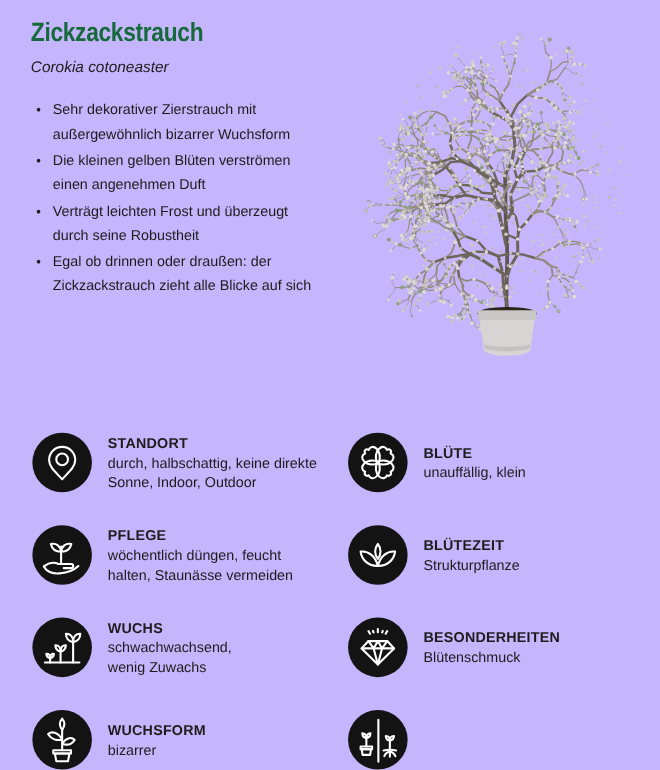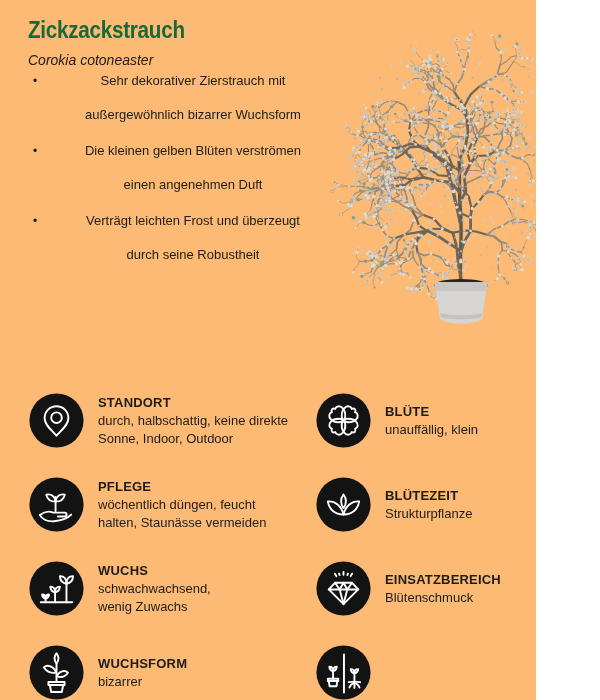--- a/index.html
+++ b/index.html
@@ -1,33 +1,33 @@
 <!DOCTYPE html>
 <html><head>
 <meta charset="utf-8">
 <style>
   html,body{margin:0;padding:0;background:#ffffff;}
   .page{
-    position:relative; width:536px; height:700px; background:#fdba74;
+    position:relative; width:600px; height:700px; background:#c4b5fd;
     font-family:"Liberation Sans", sans-serif; color:#1c1c1a; overflow:hidden;
   }
   .title{
     position:absolute; left:28px; top:16px; margin:0;
     font-size:24px; font-weight:bold; color:#16693a;
     letter-spacing:-0.3px; transform:scaleX(0.86); transform-origin:left top;
     white-space:nowrap;
   }
   .subtitle{
     position:absolute; left:28px; top:52px; margin:0;
     font-size:14px; font-style:italic; color:#1c1c1a;
   }
   ul.bullets{
-    position:absolute; left:28px; top:64px; width:310px;
+    position:absolute; left:28px; top:89px; width:310px;
     margin:0; padding:0; list-style:none;
-    font-size:13px; line-height:34px;text-align:center;
+    font-size:13px; line-height:22px;
   }
   ul.bullets li{position:relative; padding-left:20px; margin-bottom:2px;}
   ul.bullets li::before{
     content:"•"; position:absolute; left:5px; top:0;
     font-size:12px; color:#1c1c1a;
   }
   ul.bullets li span{white-space:pre-line;}
   .plant{position:absolute; left:330px; top:8px; width:262px; height:332px;}
   .plant svg{width:100%; height:100%;}
   .attr-grid{
@@ -51,20 +51,22 @@
   <h1 class="title">Zickzackstrauch</h1>
   <p class="subtitle">Corokia cotoneaster</p>
 
   <ul class="bullets">
     <li><span>Sehr dekorativer Zierstrauch mit
 außergewöhnlich bizarrer Wuchsform</span></li>
     <li><span>Die kleinen gelben Blüten verströmen
 einen angenehmen Duft</span></li>
     <li><span>Verträgt leichten Frost und überzeugt
 durch seine Robustheit</span></li>
+    <li><span>Egal ob drinnen oder draußen: der
+Zickzackstrauch zieht alle Blicke auf sich</span></li>
   </ul>
 
   <div class="plant">
     <svg id="plant-svg" viewBox="0 0 262 332">
         <path d="M131 278 C129 252 133 225 130 196 C129 178 130 165 129 150" stroke="#5f574d" stroke-width="3.4" fill="none" stroke-linecap="round"></path>
         <path d="M131.0 270.0 L128.0 255.0 L126.9 239.7 L122.9 224.9" stroke="#6e655a" stroke-width="2.75" fill="none" stroke-linecap="round"></path>
         <path d="M122.9 224.9 L112.2 221.0 L100.8 220.9 L91.7 227.6" stroke="#6e655a" stroke-width="2.2" fill="none" stroke-linecap="round"></path>
         <path d="M91.7 227.6 L85.3 233.2 L82.3 241.2 L83.4 249.6" stroke="#938b80" stroke-width="1.6500000000000001" fill="none" stroke-linecap="round"></path>
         <path d="M83.4 249.6 L78.1 252.6 L72.6 255.2 L69.7 260.5" stroke="#938b80" stroke-width="1.1" fill="none" stroke-linecap="round"></path>
         <path d="M69.7 260.5 L73.0 264.1 L77.7 265.4 L80.4 269.5" stroke="#938b80" stroke-width="0.55" fill="none" stroke-linecap="round"></path>
@@ -2552,21 +2554,21 @@
           <path d="M21 24 L26 31 L30 24 L34 31 L39 24"></path>
           <path d="M26 31 L30 46.5 L34 31"></path>
           <path d="M30 15.5 L30 12.5"></path>
           <path d="M22.5 17 L21 14.4"></path>
           <path d="M37.5 17 L39 14.4"></path>
           <path d="M25.9 15.8 L25.3 14.3"></path>
           <path d="M34.1 15.8 L34.7 14.3"></path>
         </g>
       </svg>
       <div class="attr-text">
-        <div class="attr-label">EINSATZBEREICH</div>
+        <div class="attr-label">BESONDERHEITEN</div>
         <div class="attr-value">Blütenschmuck</div>
       </div>
     </div>
 
     <div class="attr">
       <svg class="ic" viewBox="0 0 60 60">
         <circle class="bg" cx="30" cy="30" r="28.5"></circle>
         <g class="ln">
           <path d="M21.5 40 L38.5 40 L38.5 43.2 L21.5 43.2 Z"></path>
           <path d="M23 43.2 L37 43.2 L35.6 50.5 L24.4 50.5 Z"></path>

